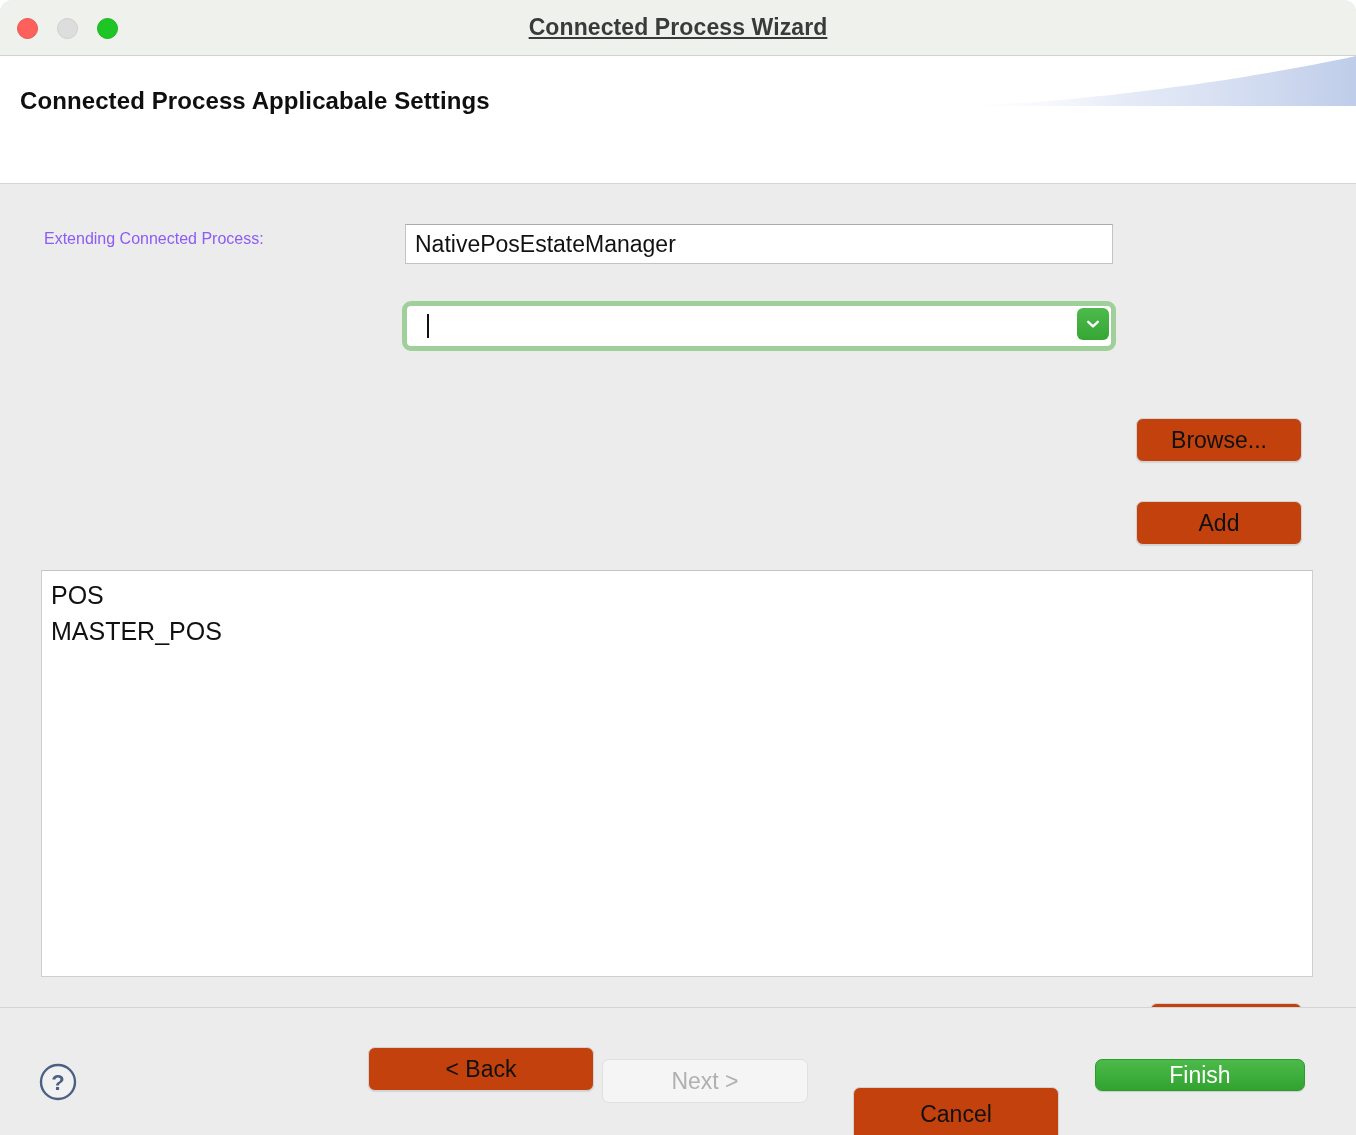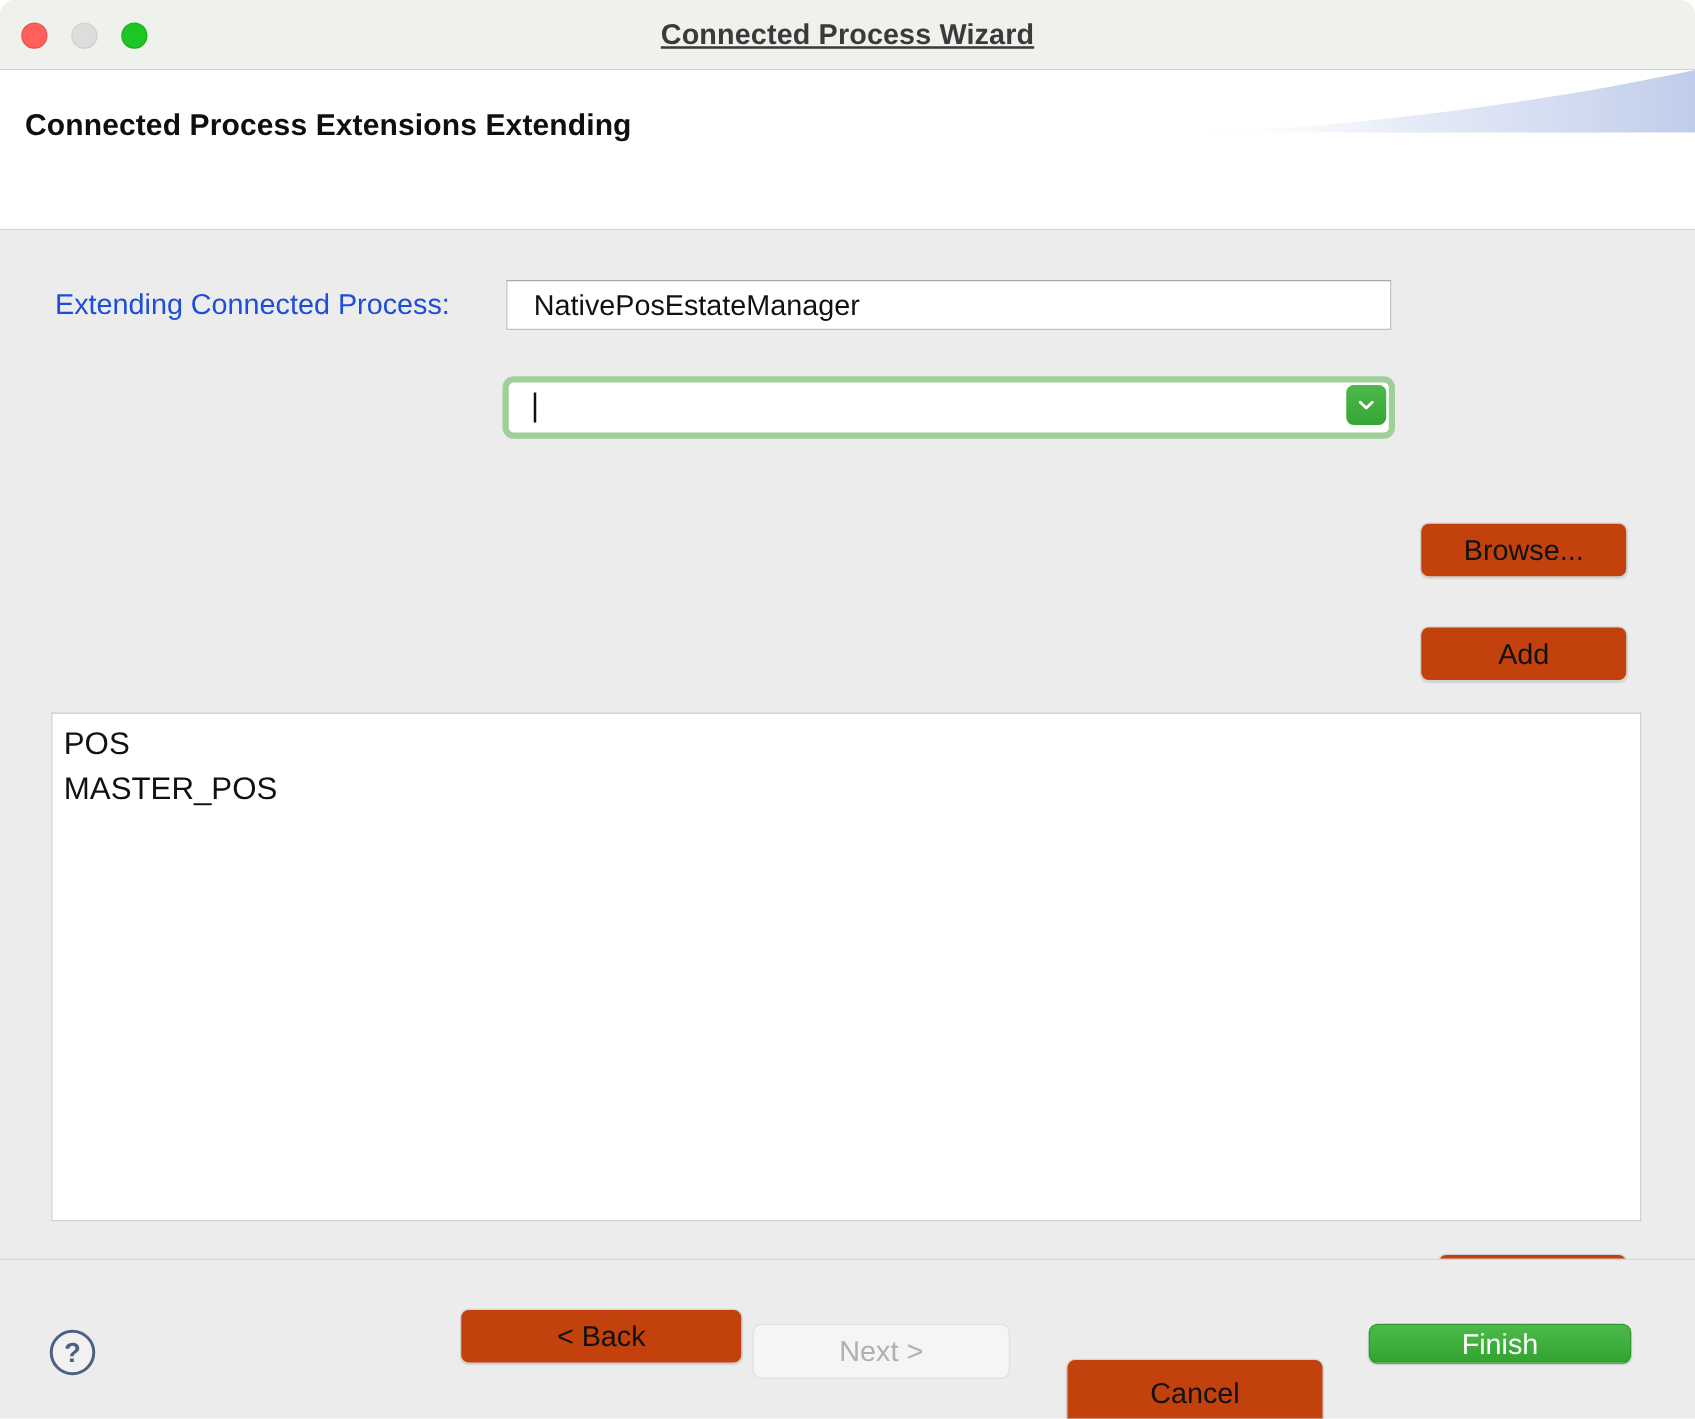--- a/index.html
+++ b/index.html
@@ -93,39 +93,39 @@
   .field-row {
     position: absolute;
     display: flex;
     align-items: center;
   }
   .row1 { left: 0; top: 40px;  width: 1356px; height: 42px; }
   .row2 { left: 0; top: 121px; width: 1356px; height: 42px; }
 
   .field-label {
     position: absolute;
-    font-size: 23px;
-    color: #1d4ed8;
+    font-size: 16px;
+    color: #8b5cf6;
     white-space: nowrap;
   }
   .row1 .field-label { left: 44px;  top: 6px; }
   .row2 .field-label { left: 44px;  top: 6px; }
 
   .text-input {
     position: absolute;
     left: 405px;
     top: 0;
     width: 708px;
     height: 40px;
     background: #ffffff;
     border: 1px solid #c3c3c3;
     border-top-color: #a9a9a9;
     font-size: 23px;
     color: #111111;
-    padding: 0 21px;
+    padding: 0 9px;
     line-height: 38px;
     overflow: hidden;
     white-space: nowrap;
   }
 
   
   .combo-wrap {
     position: absolute;
     left: 402px;
     top: -4px;
@@ -251,21 +251,21 @@
   <div class="titlebar">
     <div class="traffic">
       <div class="light close"></div>
       <div class="light min"></div>
       <div class="light max"></div>
     </div>
     <div class="titlebar-title">Connected Process Wizard</div>
   </div>
 
   <div class="banner">
-    <div class="banner-title">Connected Process Extensions Extending</div>
+    <div class="banner-title">Connected Process Applicabale Settings</div>
     <svg class="banner-swoosh" viewBox="0 0 420 70" preserveAspectRatio="none">
       <defs>
         <linearGradient id="sw" x1="0" y1="0" x2="1" y2="0">
           <stop offset="0%" stop-color="#ffffff" stop-opacity="0"></stop>
           <stop offset="45%" stop-color="#dde4f4" stop-opacity=".75"></stop>
           <stop offset="100%" stop-color="#bfcdea" stop-opacity="1"></stop>
         </linearGradient>
       </defs>
       <path d="M420,0 L420,50 L0,50 C120,50 300,26 420,0 Z" fill="url(#sw)"></path>
     </svg>

